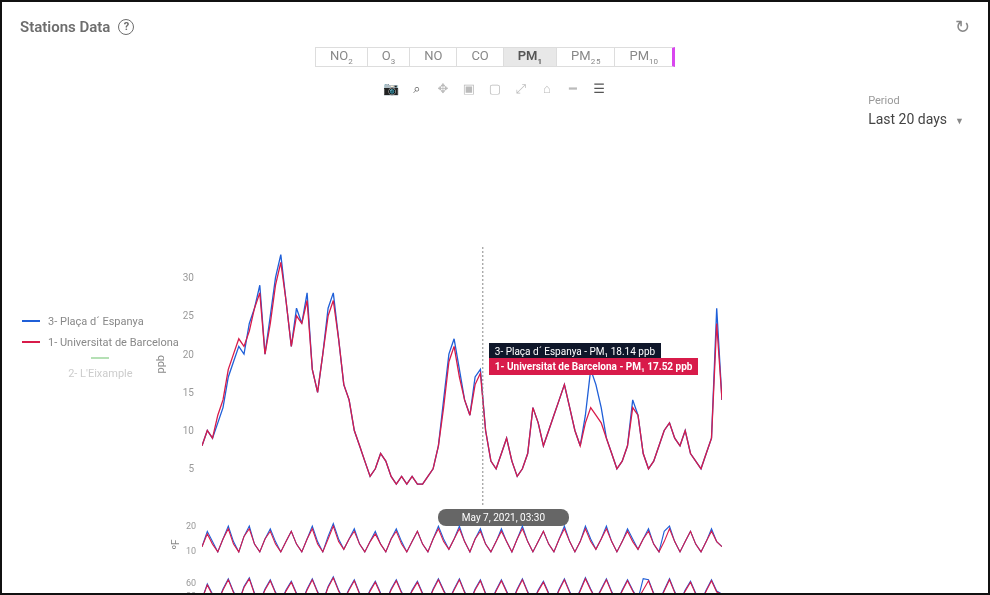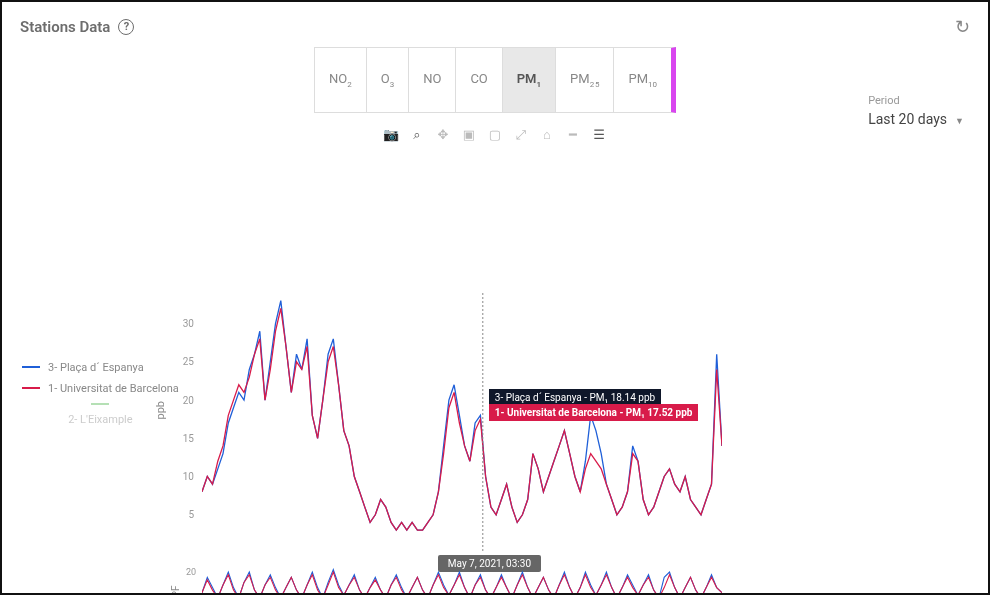--- a/index.html
+++ b/index.html
@@ -2,22 +2,22 @@
 <html><head>
 <meta charset="utf-8">
 <style>
   * { box-sizing: border-box; margin: 0; padding: 0; }
   body { font-family: -apple-system, BlinkMacSystemFont, "Segoe UI", Roboto, sans-serif; background: #fff; color: #555; width: 990px; height: 595px; overflow: hidden; border: 2px solid #111; position: relative; }
   .header { display: flex; justify-content: space-between; padding: 14px 18px 6px 18px; }
   .title-wrap { display: flex; align-items: center; gap: 8px; font-size: 15px; font-weight: 600; color: #6d6d6d; }
   .help-circle { width: 16px; height: 16px; border: 1.5px solid #6d6d6d; border-radius: 50%; display: inline-flex; align-items: center; justify-content: center; font-size: 11px; font-weight: bold; cursor: pointer; }
   .refresh { font-size: 18px; color: #888; cursor: pointer; }
   .tabs { display: flex; justify-content: center; margin-top: 4px; }
-  .tab { border: 1px solid #ddd; border-right: none; padding: 23px 14px; font-size: 13px; color: #888; background: #fff; cursor: pointer; }
-  .tab:last-child { border-right: 5px solid #d946ef; }
+  .tab { border: 1px solid #ddd; border-right: none; padding: 0 14px; font-size: 13px; color: #888; background: #fff; cursor: pointer; }
+  .tab:last-child { border-right: 3px solid #d946ef; }
   .tab.selected { background: #e8e8e8; color: #555; font-weight: 600; }
   .tab sub { font-size: 8px; vertical-align: sub; }
   .toolbar { display: flex; justify-content: center; gap: 10px; margin-top: 14px; color: #bbb; font-size: 13px; }
   .toolbar .tb { cursor: pointer; width: 16px; height: 16px; display: inline-flex; align-items: center; justify-content: center; }
   .toolbar .tb.active { color: #555; }
   .period { position: absolute; right: 24px; top: 92px; font-size: 12px; }
   .period .lbl { color: #999; font-size: 11px; }
   .period .sel { color: #444; font-size: 14px; margin-top: 4px; cursor: pointer; }
   .period .sel::after { content: "▼"; font-size: 9px; margin-left: 8px; color: #888; }
   .body { position: relative; height: 500px; }
@@ -28,21 +28,21 @@
   .chart-area { position: absolute; left: 200px; top: 150px; width: 520px; }
   .main-plot { position: relative; height: 260px; }
   .yaxis { position: absolute; right: 100%; top: 0; bottom: 0; width: 40px; color: #999; font-size: 10px; }
   .yaxis .tick { position: absolute; right: 8px; transform: translateY(-50%); }
   .ylabel { position: absolute; left: -42px; top: 50%; transform: rotate(-90deg) translateX(10px); font-size: 11px; color: #888; transform-origin: left center; }
   .plot-svg { width: 100%; height: 100%; }
   .sub-plot { position: relative; height: 36px; margin-top: 14px; }
   .sub-plot .ylabel2 { position: absolute; left: -32px; top: 50%; transform: rotate(-90deg); font-size: 10px; color: #888; transform-origin: center; }
   .sub-yaxis { position: absolute; right: 100%; width: 28px; font-size: 9px; color: #999; top: 0; bottom: 0; }
   .sub-yaxis .tick { position: absolute; right: 6px; transform: translateY(-50%); }
-  .tooltip-time { position: absolute; background: #666; color: #fff; font-size: 10px; padding: 3px 10px; border-radius: 2px; white-space: nowrap; }
+  .tooltip-time { position: absolute; background: #666; color: #fff; font-size: 10px; padding: 3px 24px; border-radius: 8px; white-space: nowrap; }
   .hover-line { stroke: #888; stroke-width: 1; stroke-dasharray: 2,2; }
   .series-tip { position: absolute; color: #fff; font-size: 10px; padding: 3px 6px; white-space: nowrap; }
   .series-tip.blue { background: #0f172a; }
   .series-tip.red { background: #d81b4a; }
 </style>
 </head>
 <body>
 
 <div class="header">
   <div class="title-wrap">

